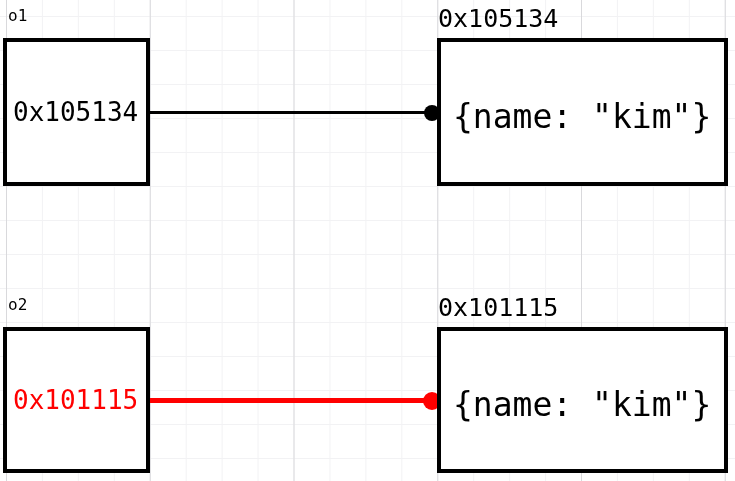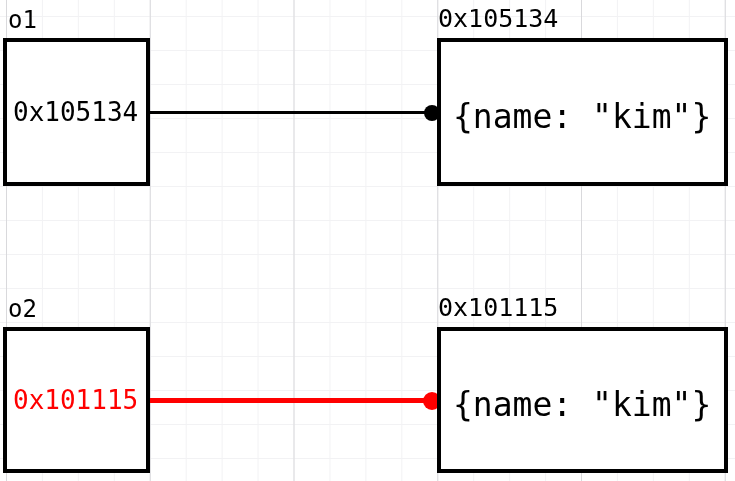--- a/index.html
+++ b/index.html
@@ -29,21 +29,21 @@
     width: 735px;
     height: 190px;
   }
   .row1 { top: 2px; }
   .row2 { top: 291px; }
 
   .var-label {
     position: absolute;
     left: 8px;
     top: 4px;
-    font-size: 24px;
+    font-size: 16px;
     line-height: 1.2;
     white-space: pre;
   }
   .obj-label {
     position: absolute;
     left: 438px;
     top: 2px;
     font-size: 25px;
     line-height: 1.2;
     white-space: pre;

